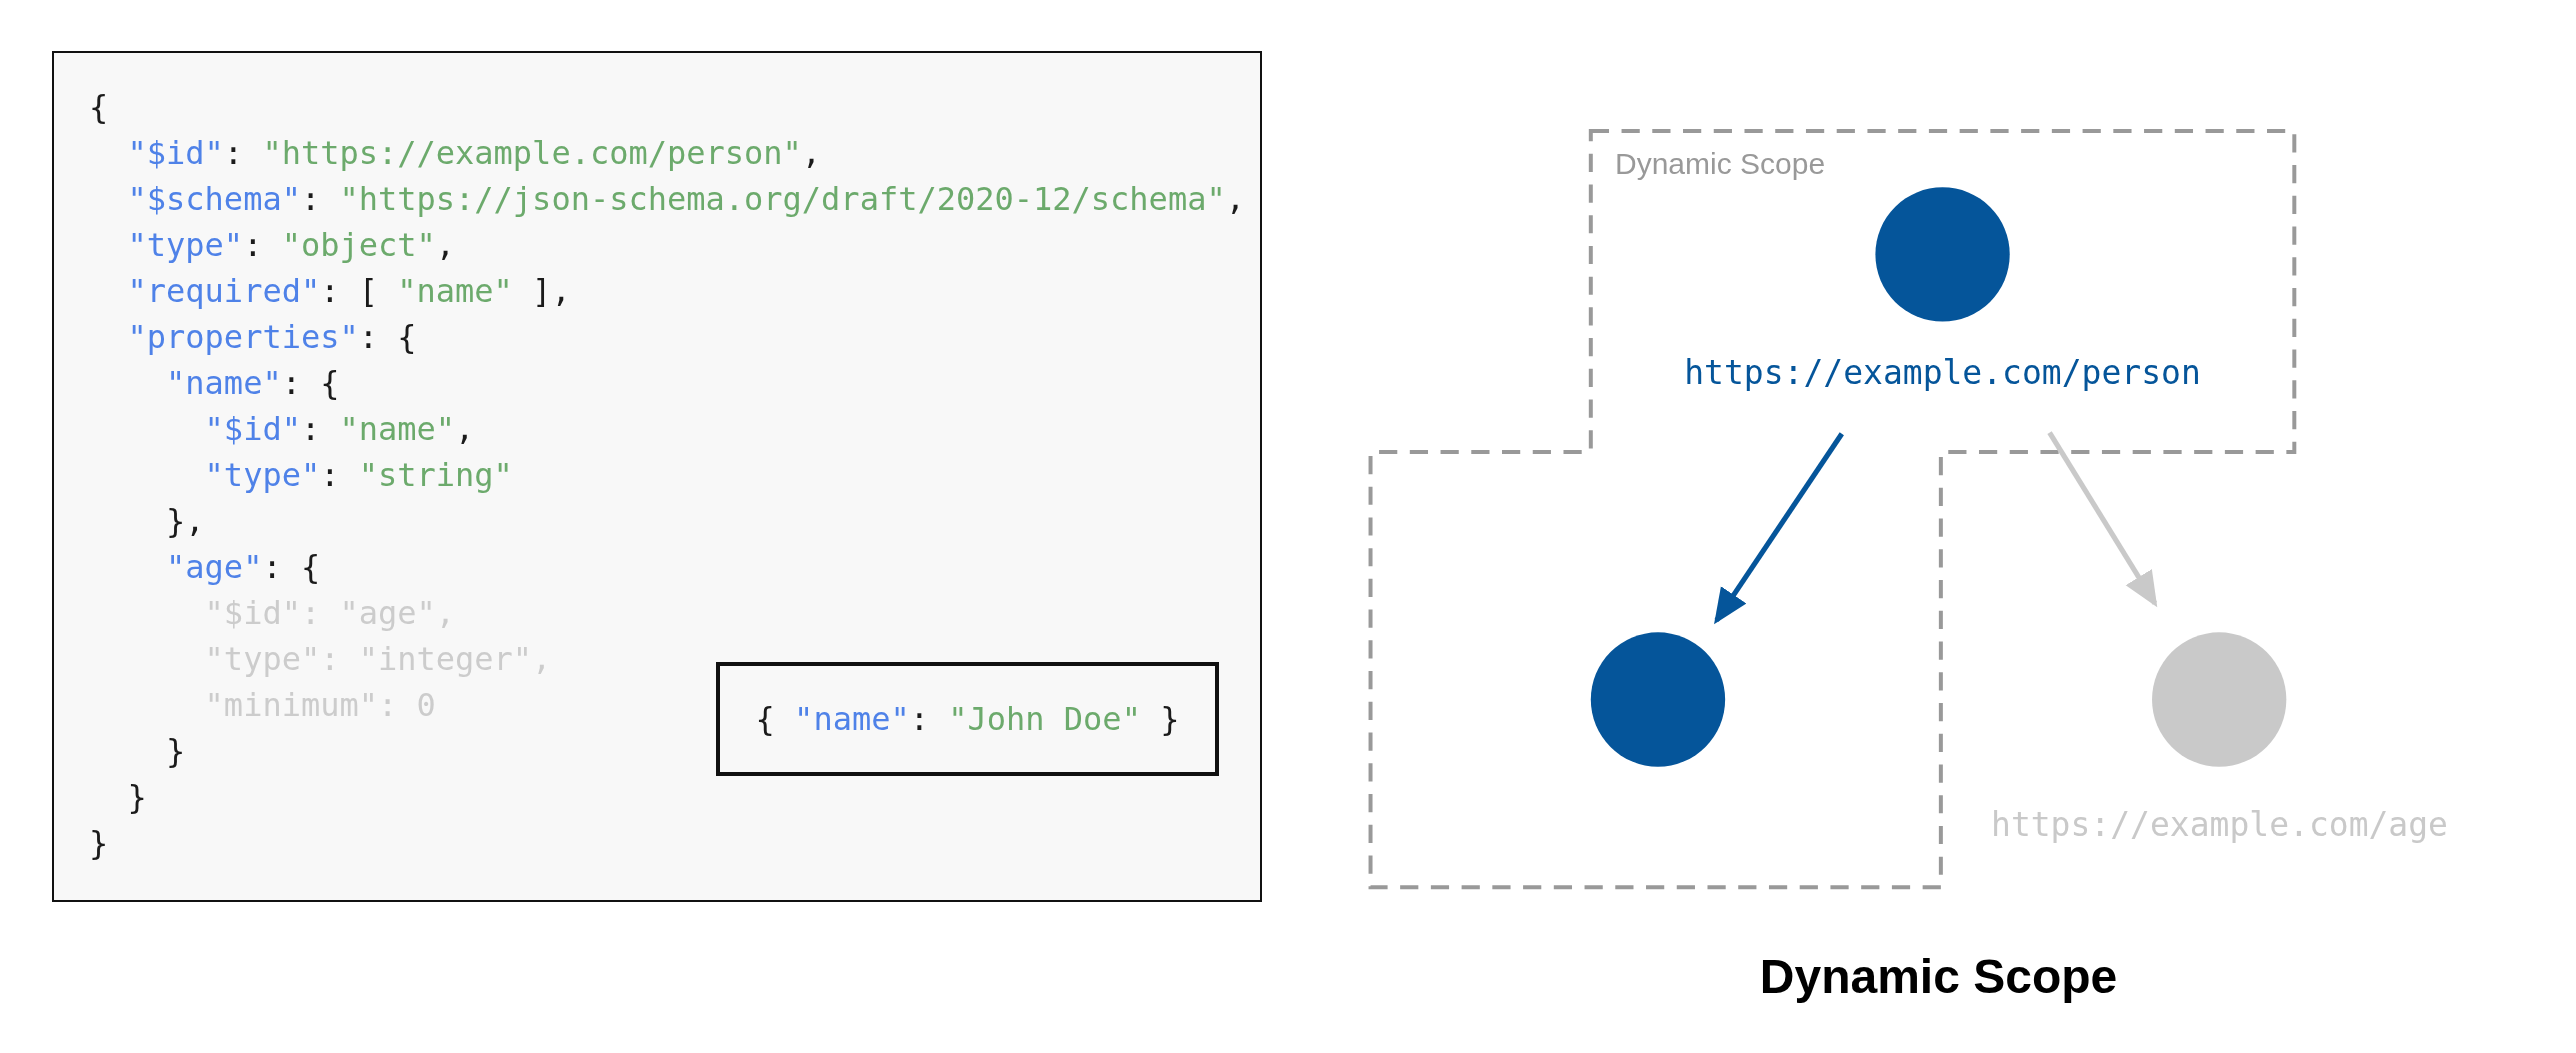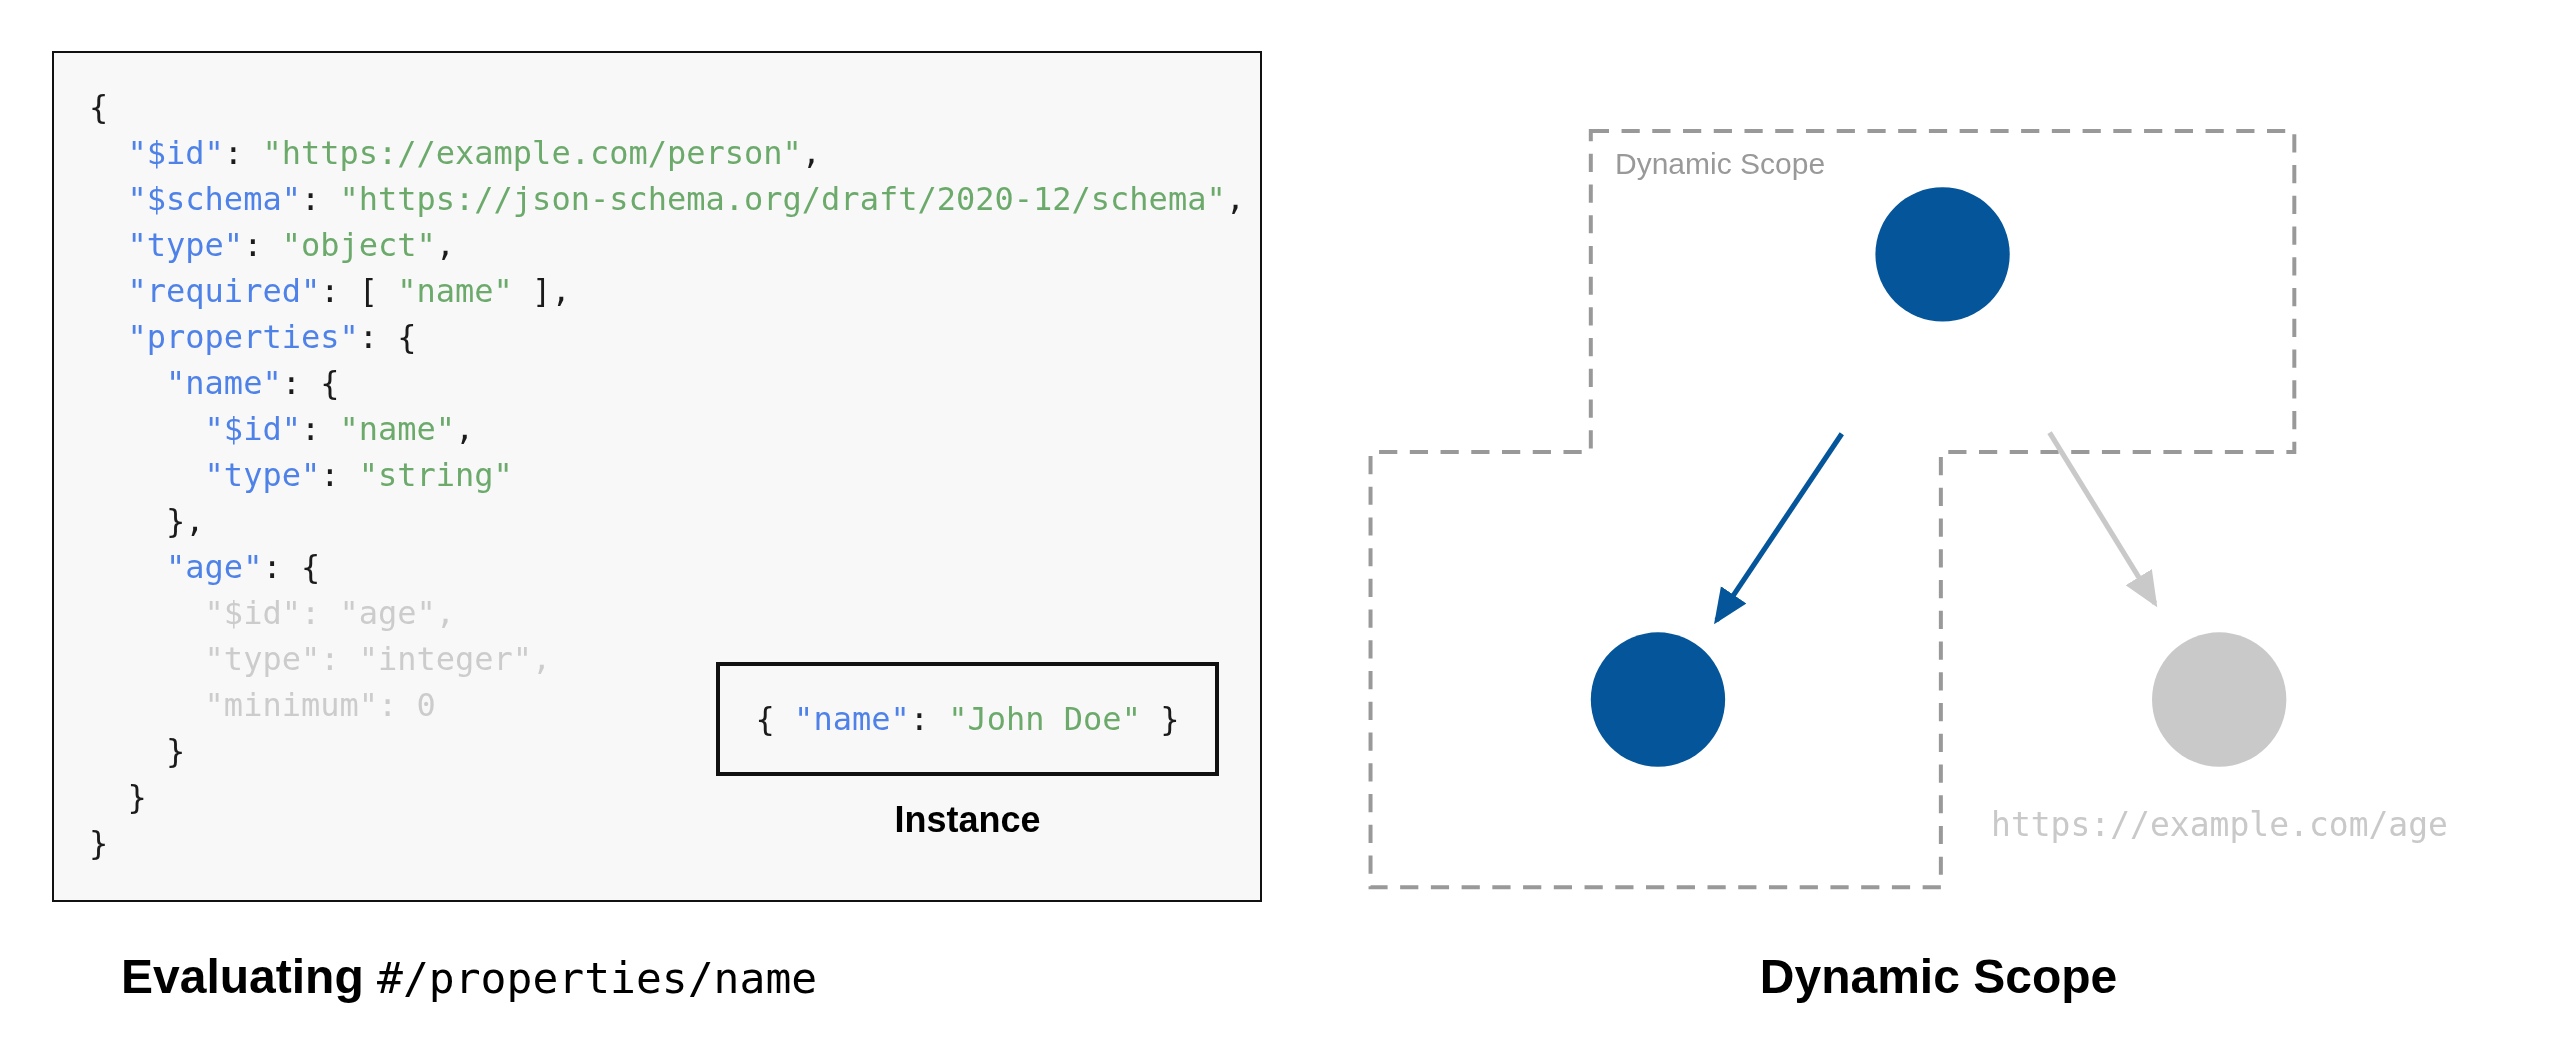--- a/index.html
+++ b/index.html
@@ -93,24 +93,22 @@
 <body>
 
 <div class="canvas">
 
   <div class="code-box">
     <pre class="code" id="schema-code"><div class="code-line"><span class="punct">{</span></div><div class="code-line"><span class="punct">  </span><span class="key">"$id"</span><span class="punct">: </span><span class="str">"https://example.com/person"</span><span class="punct">,</span></div><div class="code-line"><span class="punct">  </span><span class="key">"$schema"</span><span class="punct">: </span><span class="str">"https://json-schema.org/draft/2020-12/schema"</span><span class="punct">,</span></div><div class="code-line"><span class="punct">  </span><span class="key">"type"</span><span class="punct">: </span><span class="str">"object"</span><span class="punct">,</span></div><div class="code-line"><span class="punct">  </span><span class="key">"required"</span><span class="punct">: [ </span><span class="str">"name"</span><span class="punct"> ],</span></div><div class="code-line"><span class="punct">  </span><span class="key">"properties"</span><span class="punct">: {</span></div><div class="code-line"><span class="punct">    </span><span class="key">"name"</span><span class="punct">: {</span></div><div class="code-line"><span class="punct">      </span><span class="key">"$id"</span><span class="punct">: </span><span class="str">"name"</span><span class="punct">,</span></div><div class="code-line"><span class="punct">      </span><span class="key">"type"</span><span class="punct">: </span><span class="str">"string"</span></div><div class="code-line"><span class="punct">    },</span></div><div class="code-line"><span class="punct">    </span><span class="key">"age"</span><span class="punct">: {</span></div><div class="code-line"><span class="muted">      "$id": "age",</span></div><div class="code-line"><span class="muted">      "type": "integer",</span></div><div class="code-line"><span class="muted">      "minimum": 0</span></div><div class="code-line"><span class="punct">    }</span></div><div class="code-line"><span class="punct">  }</span></div><div class="code-line"><span class="punct">}</span></div></pre>
 
     <div class="instance-box">
       <div class="instance-code" id="instance-code"><span class="punct">{ </span><span class="key">"name"</span><span class="punct">: </span><span class="str">"John Doe"</span><span class="punct"> }</span></div>
     </div>
-    <div class="instance-label">Instance</div>
   </div>
 
-  <div class="caption-left"><span class="cap-bold">Evaluating </span><span class="cap-mono">#/properties/name</span></div>
 
   <svg class="scope-svg" width="2576" height="1053" viewBox="0 0 4524 1850">
     <defs>
       <marker id="arrowhead-blue" markerUnits="userSpaceOnUse" markerWidth="70" markerHeight="60" refX="54" refY="27" orient="auto">
         <path d="M0,0 L62,27 L0,54 Z" class="arrowhead-blue-shape"></path>
       </marker>
       <marker id="arrowhead-gray" markerUnits="userSpaceOnUse" markerWidth="70" markerHeight="60" refX="54" refY="27" orient="auto">
         <path d="M0,0 L62,27 L0,54 Z" class="arrowhead-gray-shape"></path>
       </marker>
     </defs>
@@ -120,17 +118,18 @@
     <line class="arrow-blue-line" x1="3235" y1="762" x2="3015" y2="1090" marker-end="url(#arrowhead-blue)"></line>
     <line class="arrow-gray-line" x1="3600" y1="760" x2="3785" y2="1060" marker-end="url(#arrowhead-gray)"></line>
 
     <circle class="node-active" cx="3412" cy="447" r="118"></circle>
     <circle class="node-active" cx="2912" cy="1229" r="118"></circle>
     <circle class="node-inactive" cx="3898" cy="1229" r="118"></circle>
   </svg>
 
   <div class="scope-label">Dynamic Scope</div>
 
+  <div class="node-url url-person">https://example.com/person</div>
   <div class="node-url url-age">https://example.com/age</div>
 
   <div class="caption-right">Dynamic Scope</div>
 </div>
 
 
 </body></html>

